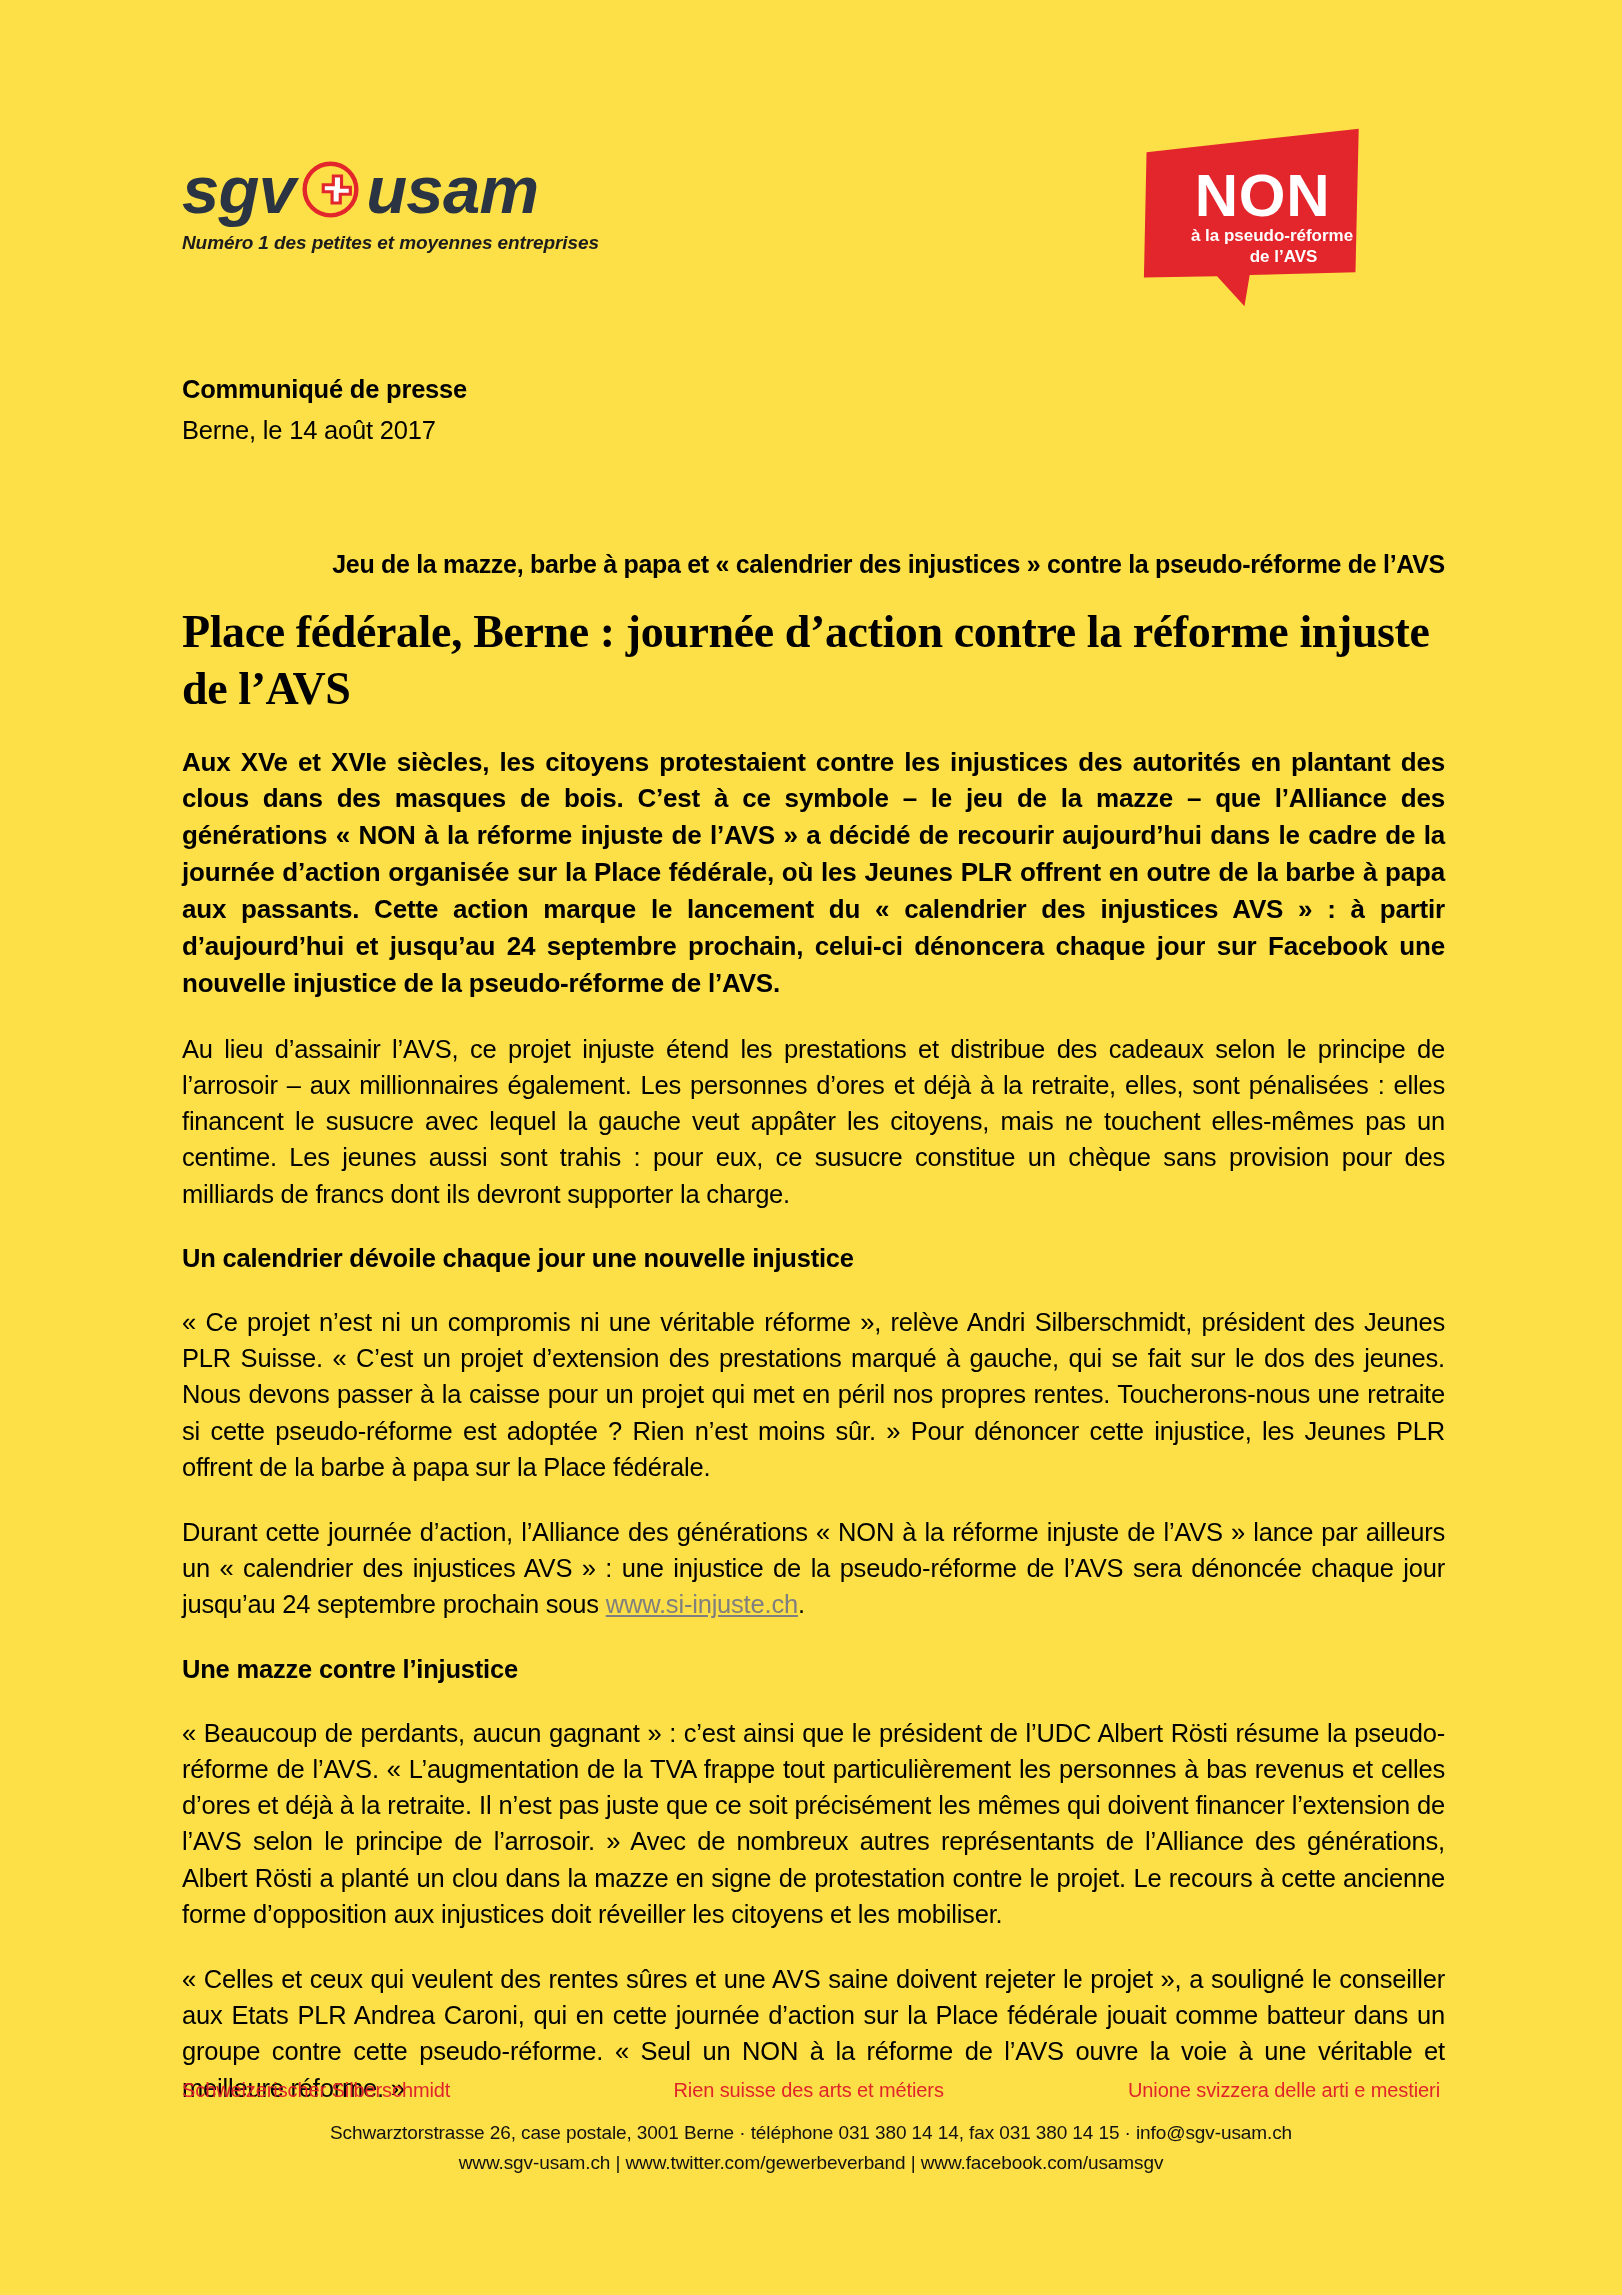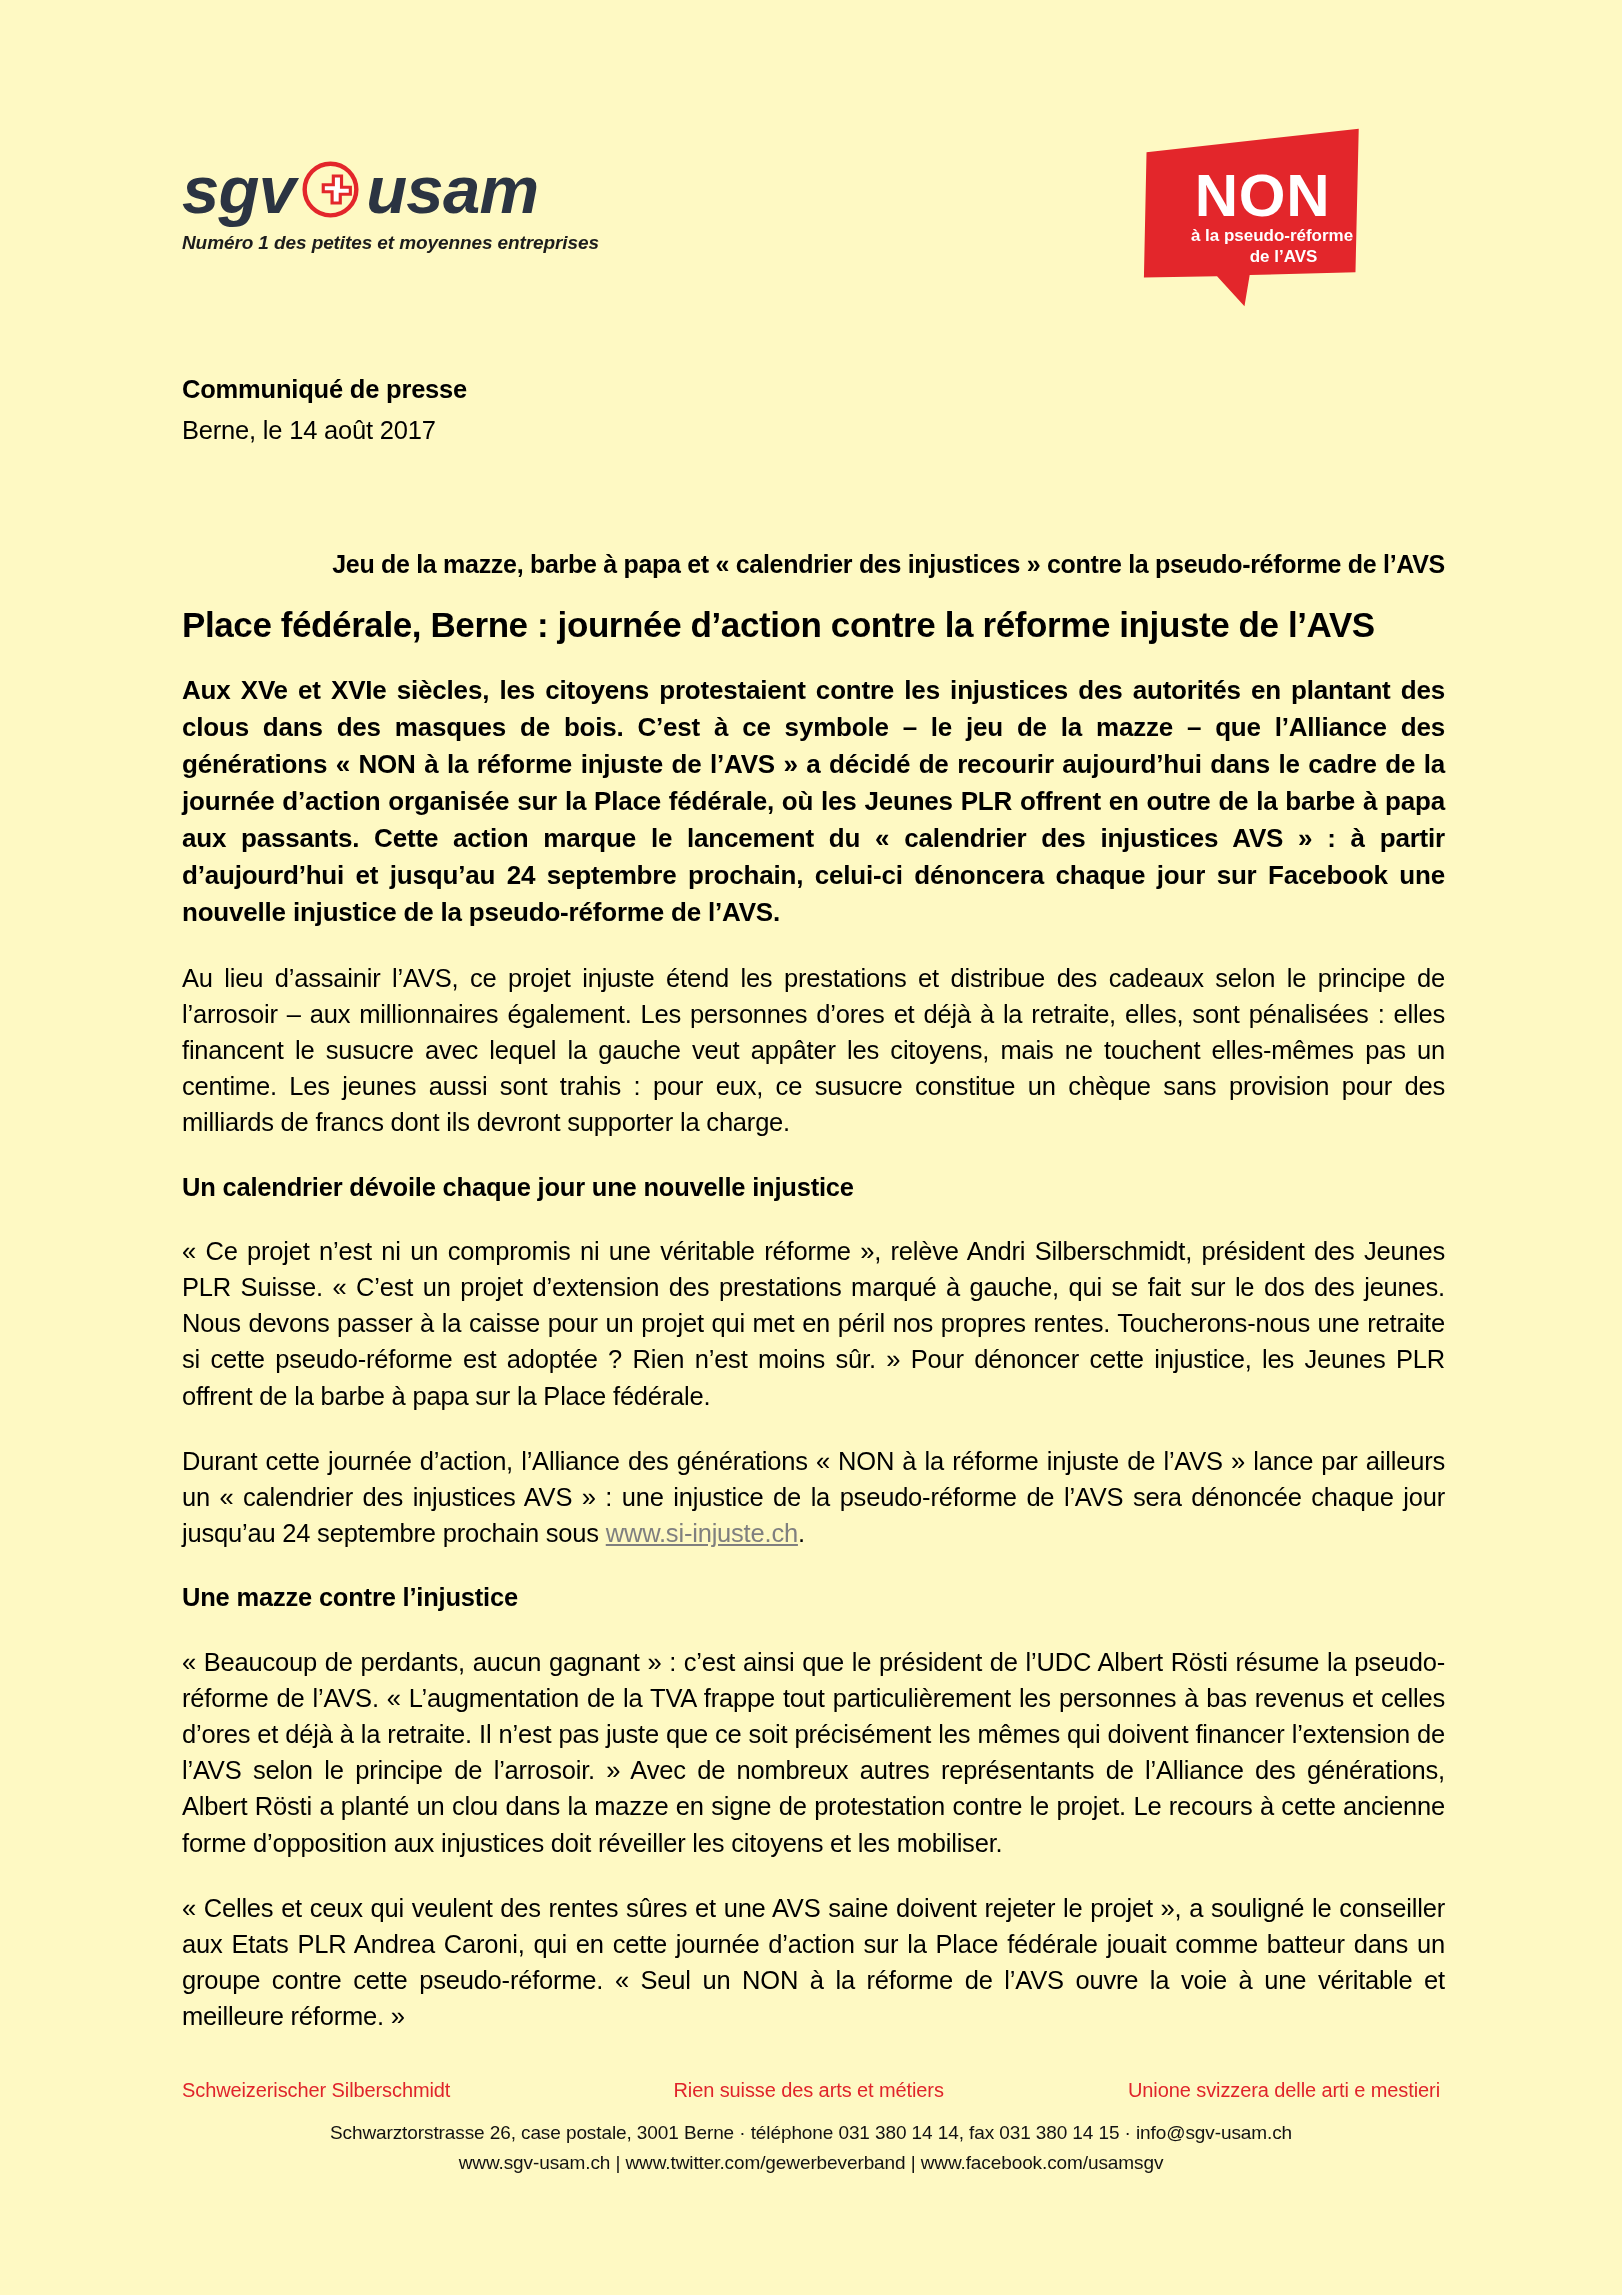--- a/index.html
+++ b/index.html
@@ -8,21 +8,21 @@
     background: #ffffff;
   }
   body {
     font-family: "Liberation Sans", sans-serif;
     color: #000000;
   }
   .page {
     position: relative;
     width: 1622px;
     height: 2295px;
-    background: #fef9c3;
+    background: #fde047;
     box-sizing: border-box;
     overflow: hidden;
   }
 
   
   .header {
     position: absolute;
     top: 0;
     left: 0;
     right: 0;
@@ -110,23 +110,24 @@
     margin-top: 103px;
     font-weight: bold;
     font-size: 25px;
     letter-spacing: -0.3px;
     line-height: 1.25;
     text-align: right;
   }
   .headline {
     margin-top: 22px;
     font-weight: bold;
-    font-size: 35px;
+    font-size: 46px;
     letter-spacing: -0.4px;
     line-height: 1.25;
+    font-family: Liberation Serif, serif;
   }
 
   p.lead {
     margin: 26px 0 0 0;
     font-weight: bold;
     font-size: 26px;
     line-height: 1.42;
     letter-spacing: -0.2px;
     text-align: justify;
   }

